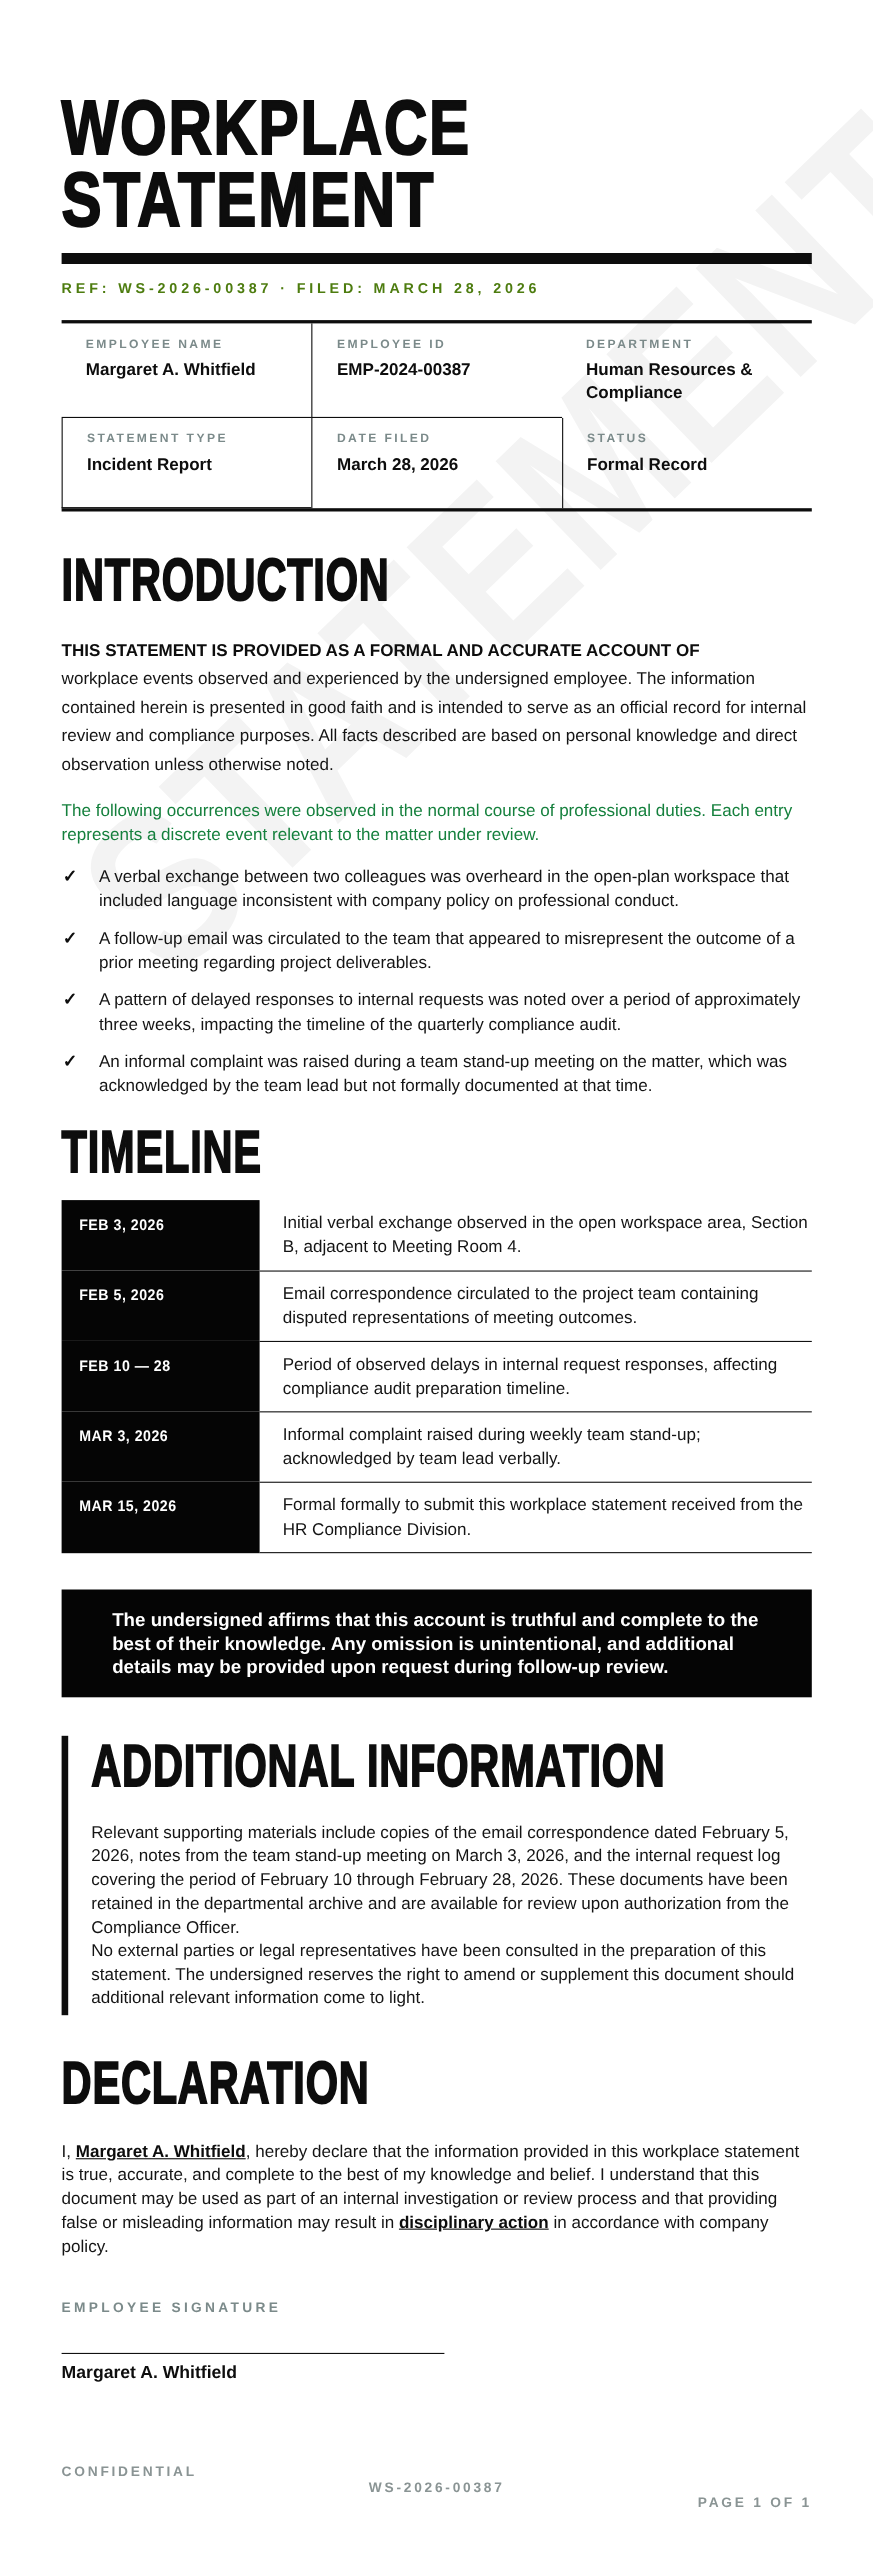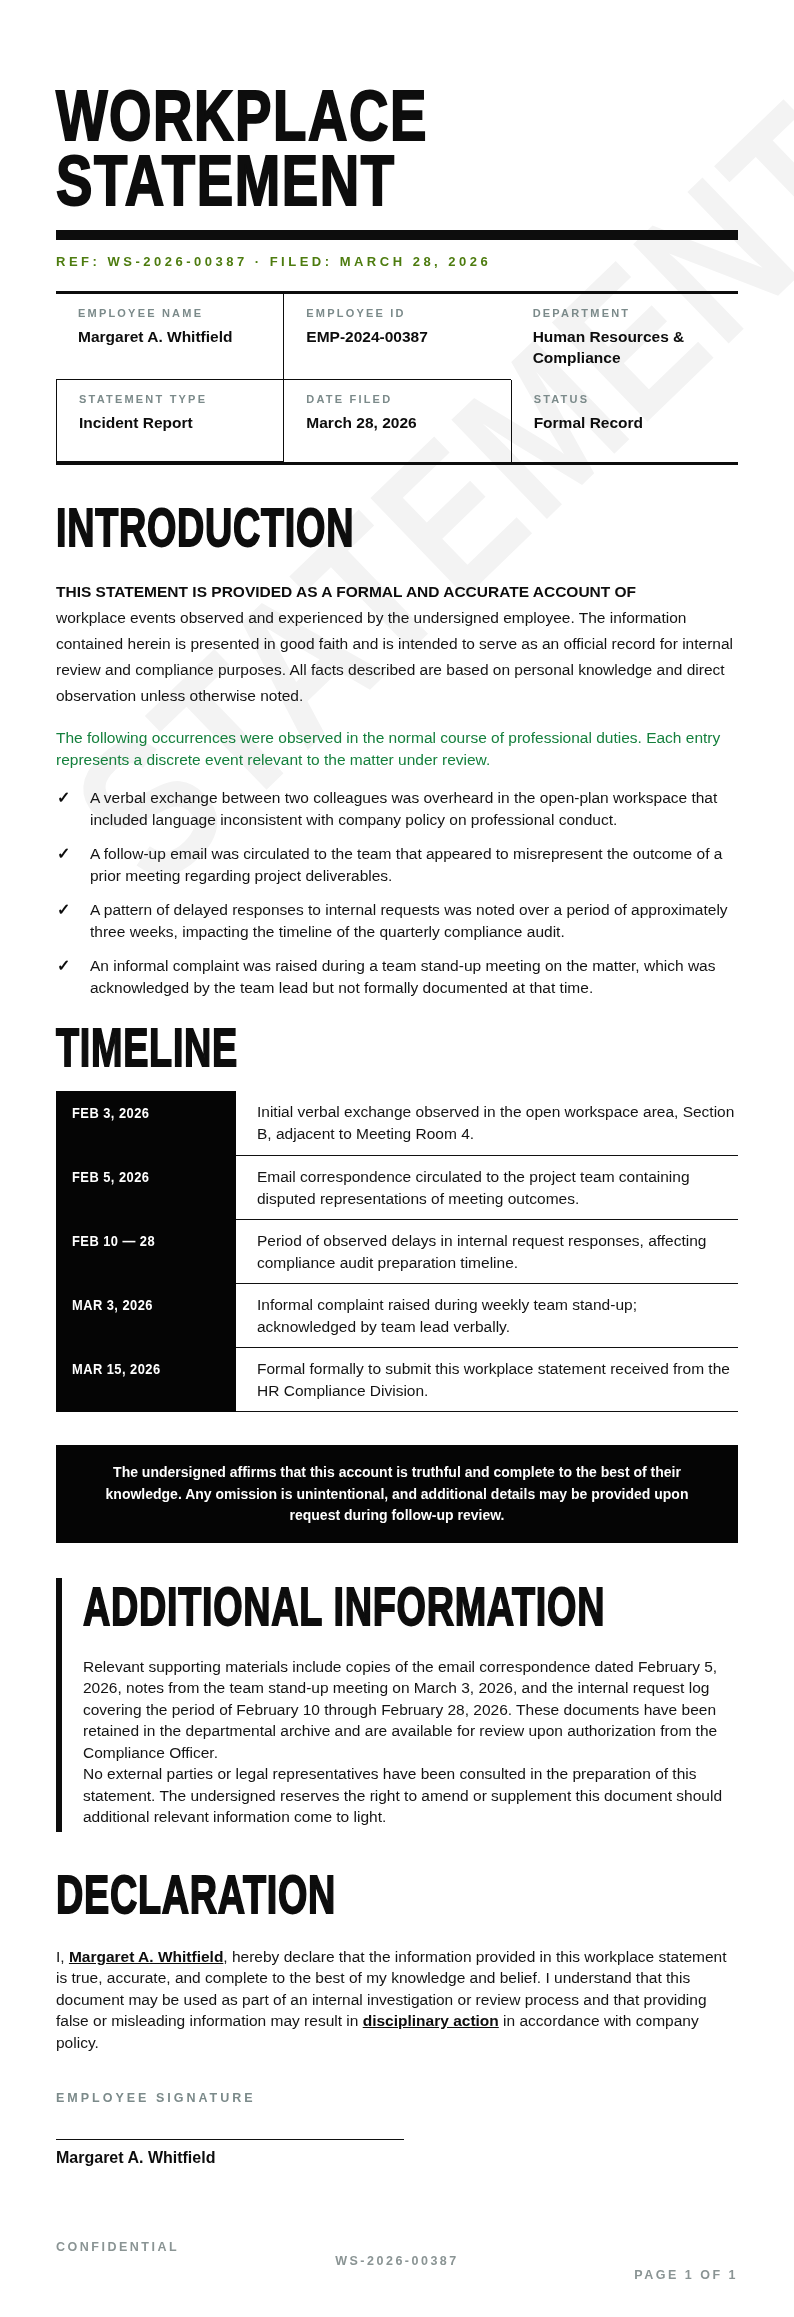--- a/index.html
+++ b/index.html
@@ -57,22 +57,22 @@
   .timeline-h2 { margin-top:26px; }
   .t-body { margin-top:22px; }
   .t-row { display:flex; align-items:stretch; min-height:64px; }
   .t-date { width:180px; flex:0 0 180px; background:#050505; color:#ffffff;
     padding:14px 8px 0 16px; font-size:14px; font-weight:900; letter-spacing:0.5px; white-space:nowrap; }
   .t-date .cond { display:inline-block; transform:scaleX(0.92); transform-origin:0 50%; }
   .t-desc { flex:1; padding:10px 2px 10px 21px; font-size:15.5px; line-height:21.5px; color:#141414; }
   .t-row + .t-row .t-desc { border-top:1.5px solid #111; }
   .t-row:last-child .t-desc { border-bottom:1.5px solid #111; }
 
-  .affirm-box { margin-top:33px; background:#050505; color:#ffffff; text-align:center;
-    padding:17px 46px 16px 46px; font-size:14px; line-height:21.5px; font-weight:bold; }
+  .affirm-box { margin-top:33px; background:#050505; color:#ffffff; 
+    padding:17px 46px 16px 46px; font-size:17px; line-height:21.5px; font-weight:bold; }
 
   .additional { margin-top:35px; border-left:6px solid #0d0d0d; padding:6px 0 4px 21px; }
   .additional .h2 { margin-top:0; }
   .additional-p { margin-top:28px; font-size:15.5px; line-height:21.5px; color:#141414; }
   .additional-p p { margin:0; }
 
   .decl-p { margin-top:30px; font-size:15.5px; line-height:21.5px; color:#141414; }
   .decl-strong { font-weight:bold; text-decoration:underline; color:#0d0d0d; }
 
   .sig-label { margin-top:38px; font-size:12.5px; letter-spacing:3px; color:#7b8a8a; font-weight:bold; }

